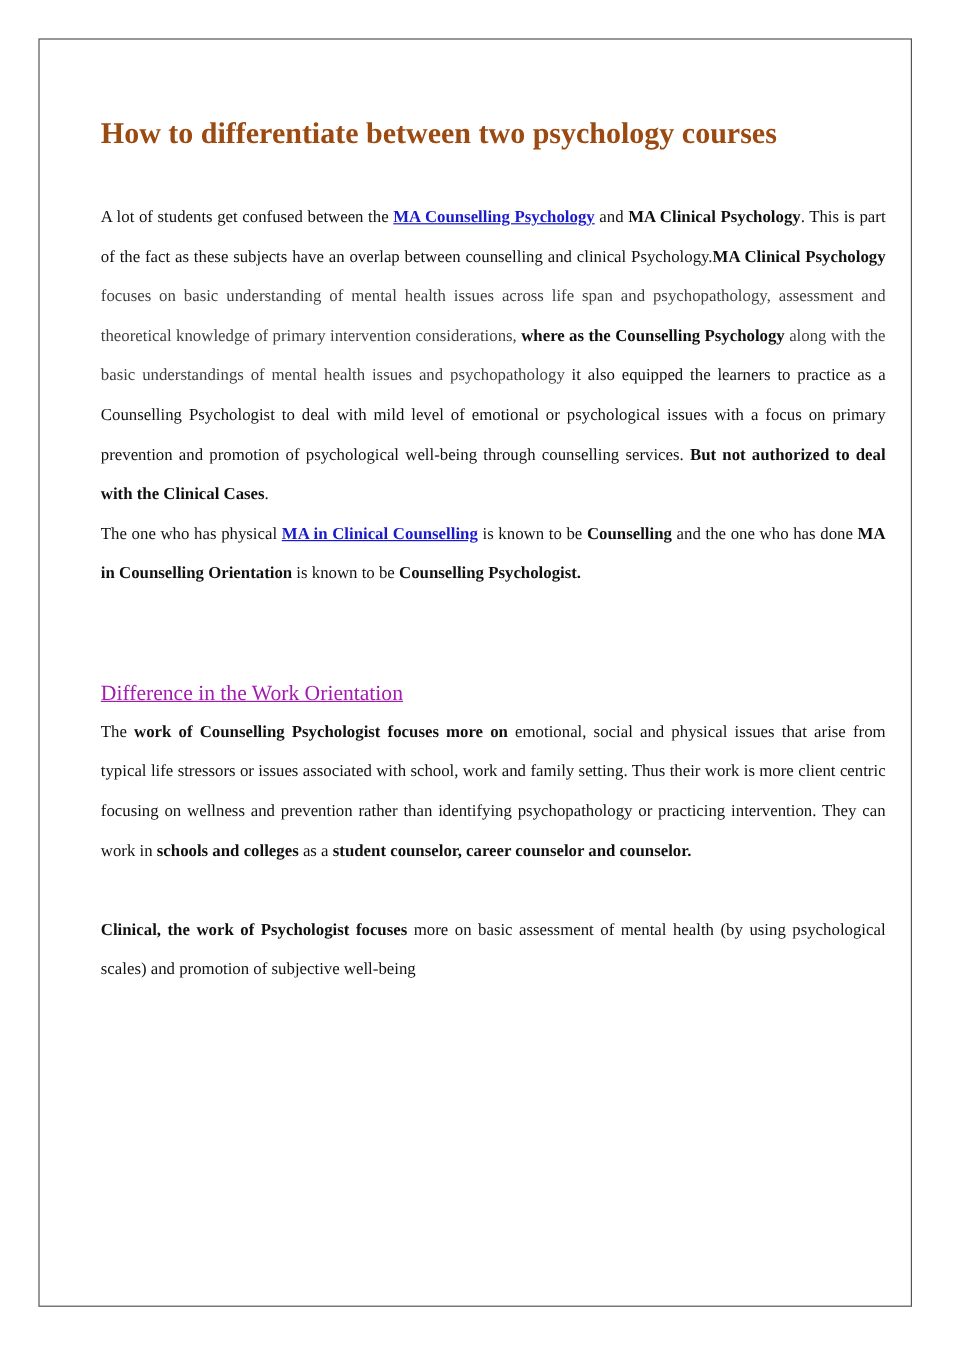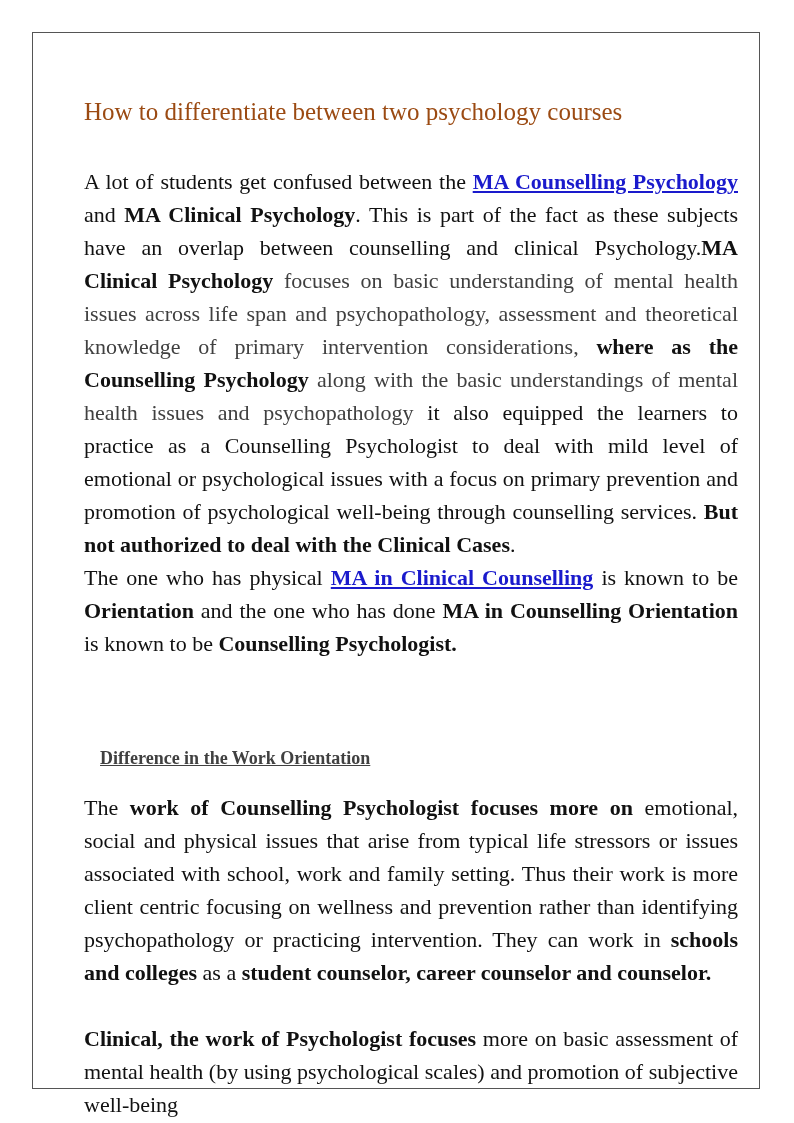--- a/index.html
+++ b/index.html
@@ -3,47 +3,47 @@
 <meta charset="utf-8">
 <style>
   html, body { margin: 0; padding: 0; background: #ffffff; }
   body { width: 794px; height: 1123px; position: relative; overflow: hidden; }
   .page-border {
     position: absolute; left: 32px; top: 32px; width: 728px; height: 1057px;
     border: 1.5px solid #555555; box-sizing: border-box;
   }
   .content { position: absolute; left: 84px; top: 95px; width: 654px; }
   h1.title {
-    font-family: "Liberation Serif", serif; font-weight: normal; font-size: 25px;
+    font-family: "Liberation Serif", serif; font-weight: bold; font-size: 25px;
     color: #9b4a12; margin: 0; line-height: 34px; white-space: nowrap;
   }
   .body-text {
-    font-family: "Liberation Serif", serif; font-size: 22px; color: #111;
+    font-family: "Liberation Serif", serif; font-size: 14px; color: #111;
     line-height: 33px; text-align: justify; margin: 0;
   }
   .gray { color: #404040; }
   b { font-weight: bold; color: #111; }
   a.link { color: #1a1acc; text-decoration: underline; font-weight: bold; }
   .para1 { margin-top: 36px; }
-  .heading2 { font-family: "Liberation Serif", serif; font-size: 18px; font-weight: bold;
-    text-decoration: underline; color: #404040; line-height: 33px; margin: 16px; }
+  .heading2 { font-family: "Liberation Serif", serif; font-size: 18px; font-weight: normal;
+    text-decoration: underline; color: #a21caf; line-height: 33px; margin: 0; }
   .gap-large { height: 66px; }
   .gap-small { height: 33px; }
 </style>
 </head>
 <body>
 
 <div class="page-border"></div>
 
 <div class="content">
   <h1 class="title">How to differentiate between two psychology courses</h1>
 
   <p class="body-text para1"><span>A lot of students get confused between the </span><a class="link" href="#">MA Counselling Psychology</a><span> and </span><b>MA Clinical Psychology</b><span>. This is part of the fact as these subjects have an overlap between counselling and clinical Psychology.</span><b>MA Clinical Psychology</b><span class="gray"> focuses on basic understanding of mental health issues across life span and psychopathology, assessment and theoretical knowledge of primary intervention considerations, </span><b>where as the Counselling Psychology</b><span class="gray"> along with the basic understandings of mental health issues and psychopathology</span><span> it also equipped the learners to practice as a Counselling Psychologist to deal with mild level of emotional or psychological issues with a focus on primary prevention and promotion of psychological well-being through counselling services. </span><b>But not authorized to deal with the Clinical Cases</b><span>.</span></p>
 
-  <p class="body-text"><span>The one who has physical </span><a class="link" href="#">MA in Clinical Counselling</a><span> is known to be </span><b>Orientation</b><span> and the one who has done </span><b>MA in Counselling Orientation</b><span> is known to be </span><b>Counselling Psychologist.</b></p>
+  <p class="body-text"><span>The one who has physical </span><a class="link" href="#">MA in Clinical Counselling</a><span> is known to be </span><b>Counselling</b><span> and the one who has done </span><b>MA in Counselling Orientation</b><span> is known to be </span><b>Counselling Psychologist.</b></p>
 
   <div class="gap-large"></div>
 
   <p class="heading2">Difference in the Work Orientation</p>
 
   <p class="body-text"><span>The </span><b>work of Counselling Psychologist focuses more on</b><span> emotional, social and physical issues that arise from typical life stressors or issues associated with school, work and family setting. Thus their work is more client centric focusing on wellness and prevention rather than identifying psychopathology or practicing intervention. They can work in </span><b>schools and colleges</b><span> as a </span><b>student counselor, career counselor and counselor.</b></p>
 
   <div class="gap-small"></div>
 
   <p class="body-text"><b>Clinical, the work of Psychologist focuses</b><span> more on basic assessment of mental health (by using psychological scales) and promotion of subjective well-being</span></p>

